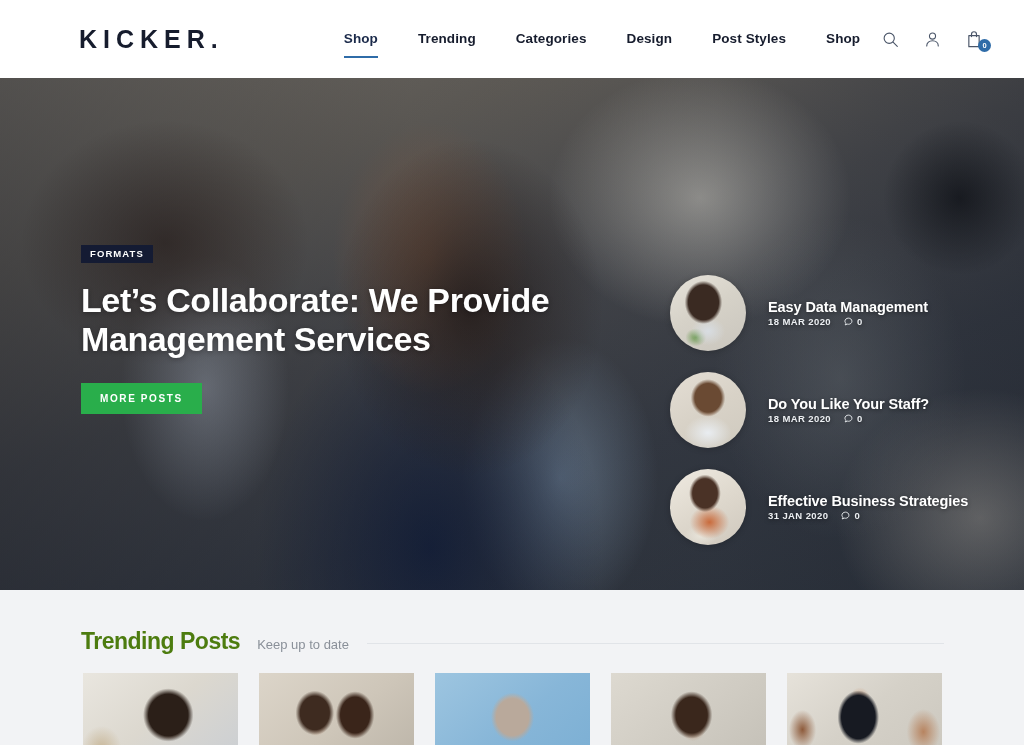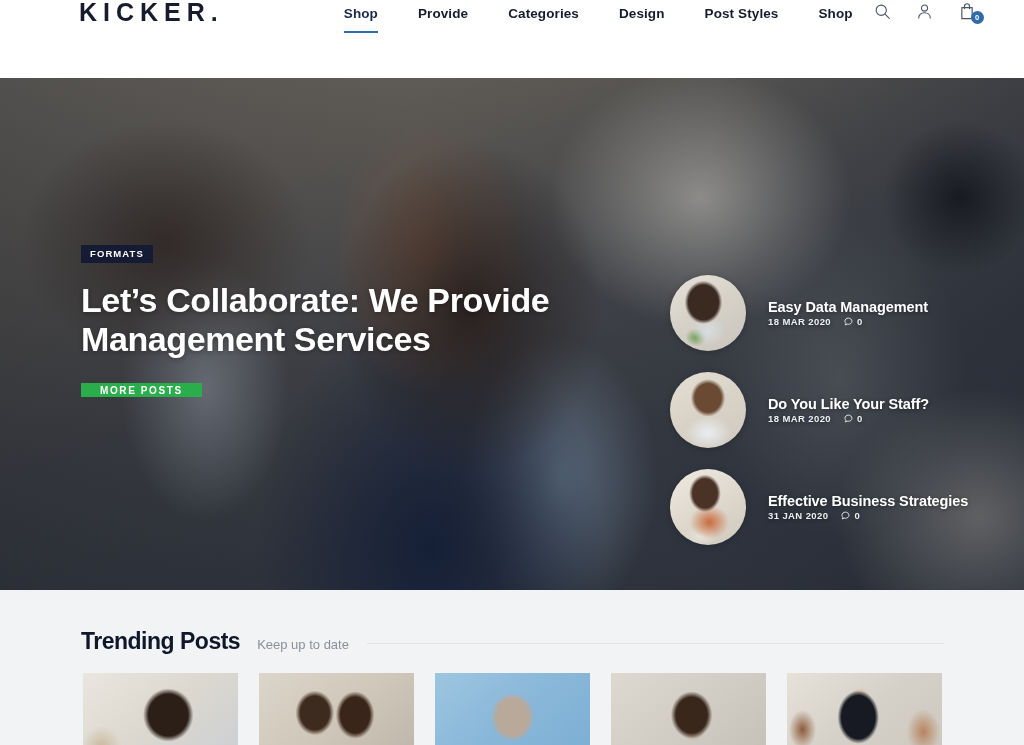--- a/index.html
+++ b/index.html
@@ -11,21 +11,21 @@
     overflow: hidden;
     background: #ffffff;
     font-family: "Liberation Sans", sans-serif;
   }
 
   
   .site-header {
     height: 78px;
     background: #ffffff;
     display: flex;
-    align-items: flex-start;
+    align-items: center;
     padding: 0 0 0 0;
     position: relative;
     z-index: 20;
   }
   .logo {
     margin-left: 79px;
     font-size: 25px;
     font-weight: 700;
     letter-spacing: 6px;
     color: #161c2d;
@@ -171,21 +171,21 @@
   .more-posts-btn {
     margin-top: 23px;
     display: inline-flex;
     align-items: center;
     justify-content: center;
     background: #29ae4b;
     color: #ffffff;
     font-size: 10px;
     font-weight: 700;
     letter-spacing: 1.6px;
-    height: 14px;
+    height: 31px;
     padding: 0 19px;
     border: none;
     cursor: pointer;
     font-family: "Liberation Sans", sans-serif;
   }
 
   
   .hero-side {
     position: absolute;
     left: 670px;
@@ -259,21 +259,21 @@
     padding-top: 0;
   }
   .trending-head {
     display: flex;
     align-items: baseline;
     padding: 40px 0 0 81px;
   }
   .trending-title {
     font-size: 23px;
     font-weight: 700;
-    color: #0f172a;
+    color: #4d7c0f;
     letter-spacing: -0.5px;
     line-height: 1;
   }
   .trending-sub {
     margin-left: 17px;
     font-size: 13px;
     color: #8a9099;
     font-weight: 400;
   }
   .trending-rule {
@@ -339,21 +339,21 @@
 </style>
 </head>
 <body>
 
 <header class="site-header">
 
   <div class="logo">KICKER.</div>
 
   <nav class="main-nav">
     <div class="nav-item active">Shop</div>
-    <div class="nav-item">Provide</div>
+    <div class="nav-item">Trending</div>
     <div class="nav-item">Categories</div>
     <div class="nav-item">Design</div>
     <div class="nav-item">Post Styles</div>
     <div class="nav-item">Shop</div>
   </nav>
 
   <div class="header-icons">
 
     <div class="hicon">
       <svg width="17" height="17" viewBox="0 0 20 20" fill="none" stroke="#4a5568" stroke-width="1.3">

